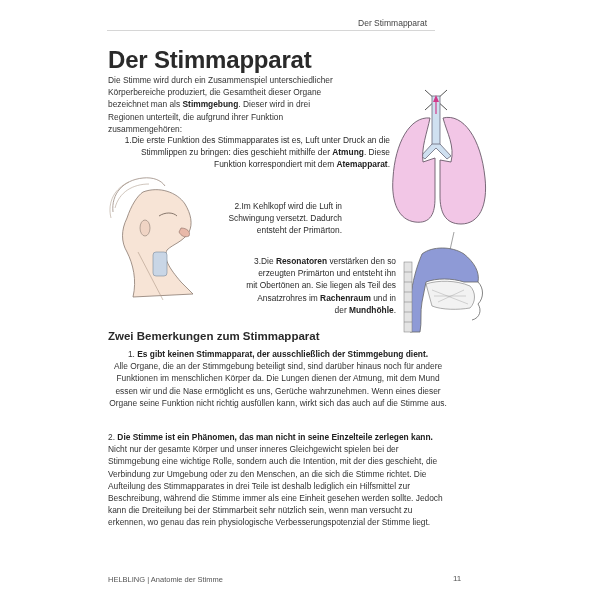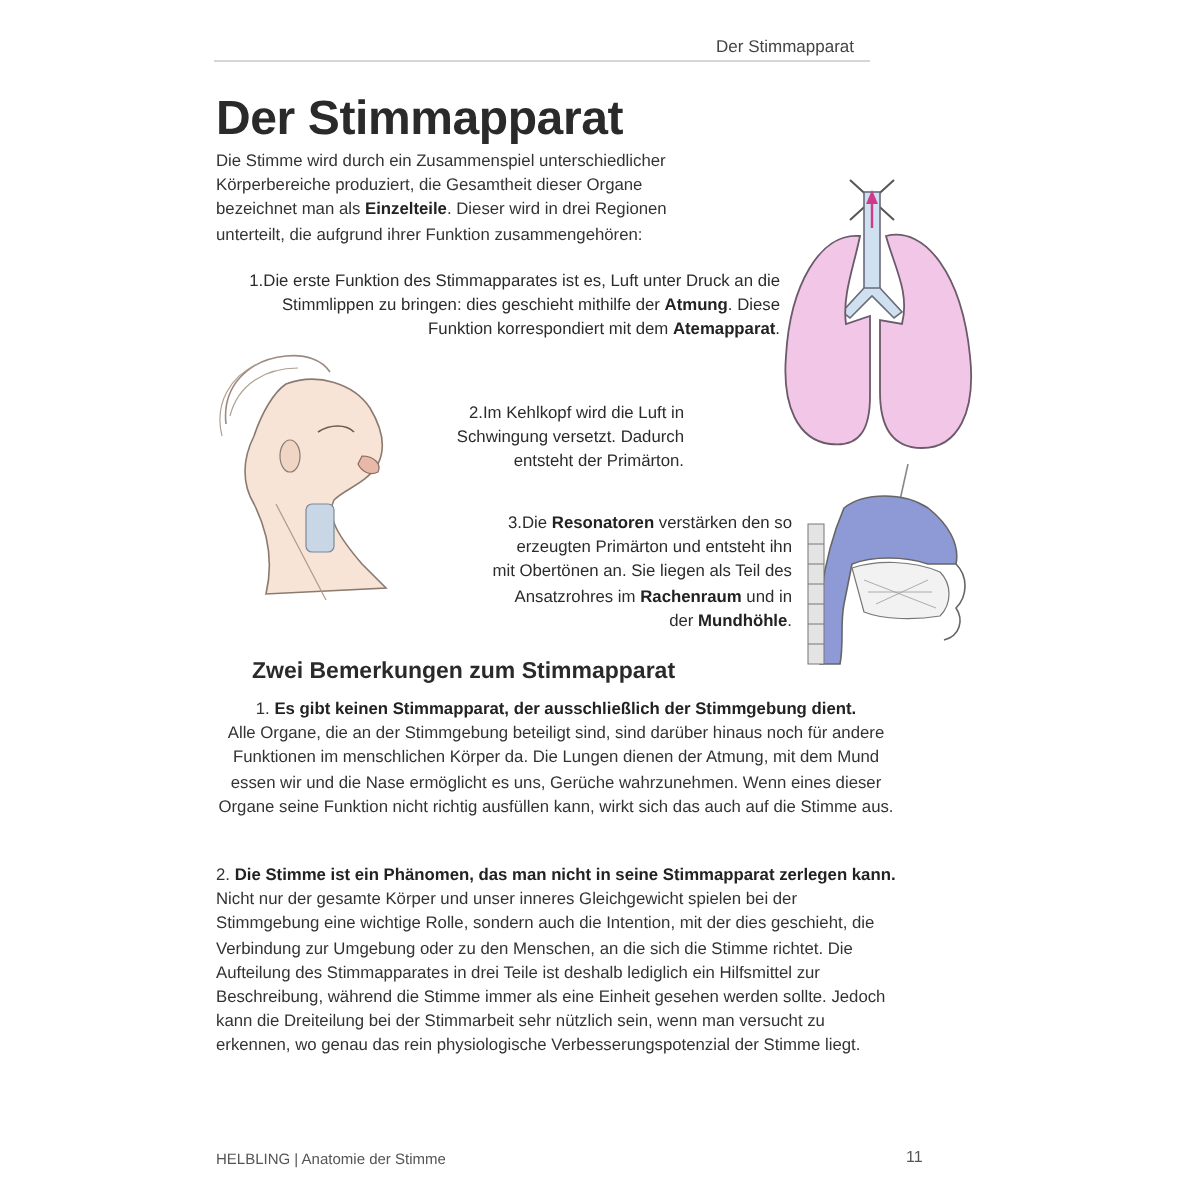--- a/index.html
+++ b/index.html
@@ -27,21 +27,21 @@
       font-size: 8.4px; line-height: 12.2px; color: #333;
     }
     .item1 { position: absolute; left: 110px; top: 134px; width: 270px; font-size: 8.4px; line-height: 12.2px; }
     .item2 { position: absolute; left: 212px; top: 200px; width: 120px; font-size: 8.4px; line-height: 12.2px; }
     .item3 { position: absolute; left: 236px; top: 255px; width: 150px; font-size: 8.4px; line-height: 12.2px; }
     .num { display: inline-block; width: 10px; }
     .indent { padding-left: 10px; text-indent: -10px; text-align: right; }
     b { font-weight: bold; color: #222; }
     .h2 {
       position: absolute; left: 108px; top: 330px;
-      font-size: 11.5px; font-weight: bold; color: #2a2a2a; margin-left: 18px;
+      font-size: 11.5px; font-weight: bold; color: #2a2a2a;
     }
     .remark {
       position: absolute; left: 108px; width: 340px;
       font-size: 8.4px; line-height: 12.2px; color: #333;
     }
     .remark1 { top: 348px; text-align: center; }
     .remark2 { top: 431px; }
     .footer-left {
       position: absolute; left: 108px; top: 575px;
       font-size: 7.5px; color: #555; text-align: center;
@@ -55,21 +55,21 @@
 </head>
 <body>
 
 <div class="running-head">
   <span class="running-head-text">Der Stimmapparat</span>
 </div>
 
 <div class="title">Der Stimmapparat</div>
 
 <div class="intro">
-  <span>Die Stimme wird durch ein Zusammenspiel unterschiedlicher Körperbereiche produziert, die Gesamtheit dieser Organe bezeichnet man als </span><b>Einzelteile</b><span>. Dieser wird in drei Regionen unterteilt, die aufgrund ihrer Funktion zusammengehören:</span>
+  <span>Die Stimme wird durch ein Zusammenspiel unterschiedlicher Körperbereiche produziert, die Gesamtheit dieser Organe bezeichnet man als </span><b>Stimmgebung</b><span>. Dieser wird in drei Regionen unterteilt, die aufgrund ihrer Funktion zusammengehören:</span>
 </div>
 
 <div class="item1 indent">
   <span class="num">1.</span><span>Die erste Funktion des Stimmapparates ist es, Luft unter Druck an die Stimmlippen zu bringen: dies geschieht mithilfe der </span><b>Atmung</b><span>. Diese Funktion korrespondiert mit dem </span><b>Atemapparat</b><span>.</span>
 </div>
 
 <div class="item2 indent">
   <span class="num">2.</span><span>Im Kehlkopf wird die Luft in Schwingung versetzt. Dadurch entsteht der Primärton.</span>
 </div>
 
@@ -111,18 +111,18 @@
 </svg>
 
 <div class="h2">Zwei Bemerkungen zum Stimmapparat</div>
 
 <div class="remark remark1">
   <span>1.</span> <b>Es gibt keinen Stimmapparat, der ausschließlich der Stimmgebung dient.</b><br>
   <span>Alle Organe, die an der Stimmgebung beteiligt sind, sind darüber hinaus noch für andere Funktionen im menschlichen Körper da. Die Lungen dienen der Atmung, mit dem Mund essen wir und die Nase ermöglicht es uns, Gerüche wahrzunehmen. Wenn eines dieser Organe seine Funktion nicht richtig ausfüllen kann, wirkt sich das auch auf die Stimme aus.</span>
 </div>
 
 <div class="remark remark2">
-  <span>2.</span> <b>Die Stimme ist ein Phänomen, das man nicht in seine Stimmapparat zerlegen kann.</b><br>
+  <span>2.</span> <b>Die Stimme ist ein Phänomen, das man nicht in seine Einzelteile zerlegen kann.</b><br>
   <span>Nicht nur der gesamte Körper und unser inneres Gleichgewicht spielen bei der Stimmgebung eine wichtige Rolle, sondern auch die Intention, mit der dies geschieht, die Verbindung zur Umgebung oder zu den Menschen, an die sich die Stimme richtet. Die Aufteilung des Stimmapparates in drei Teile ist deshalb lediglich ein Hilfsmittel zur Beschreibung, während die Stimme immer als eine Einheit gesehen werden sollte. Jedoch kann die Dreiteilung bei der Stimmarbeit sehr nützlich sein, wenn man versucht zu erkennen, wo genau das rein physiologische Verbesserungspotenzial der Stimme liegt.</span>
 </div>
 
 <div class="footer-left">HELBLING | Anatomie der Stimme</div>
 <div class="footer-right">11</div>
 
 </body></html>

